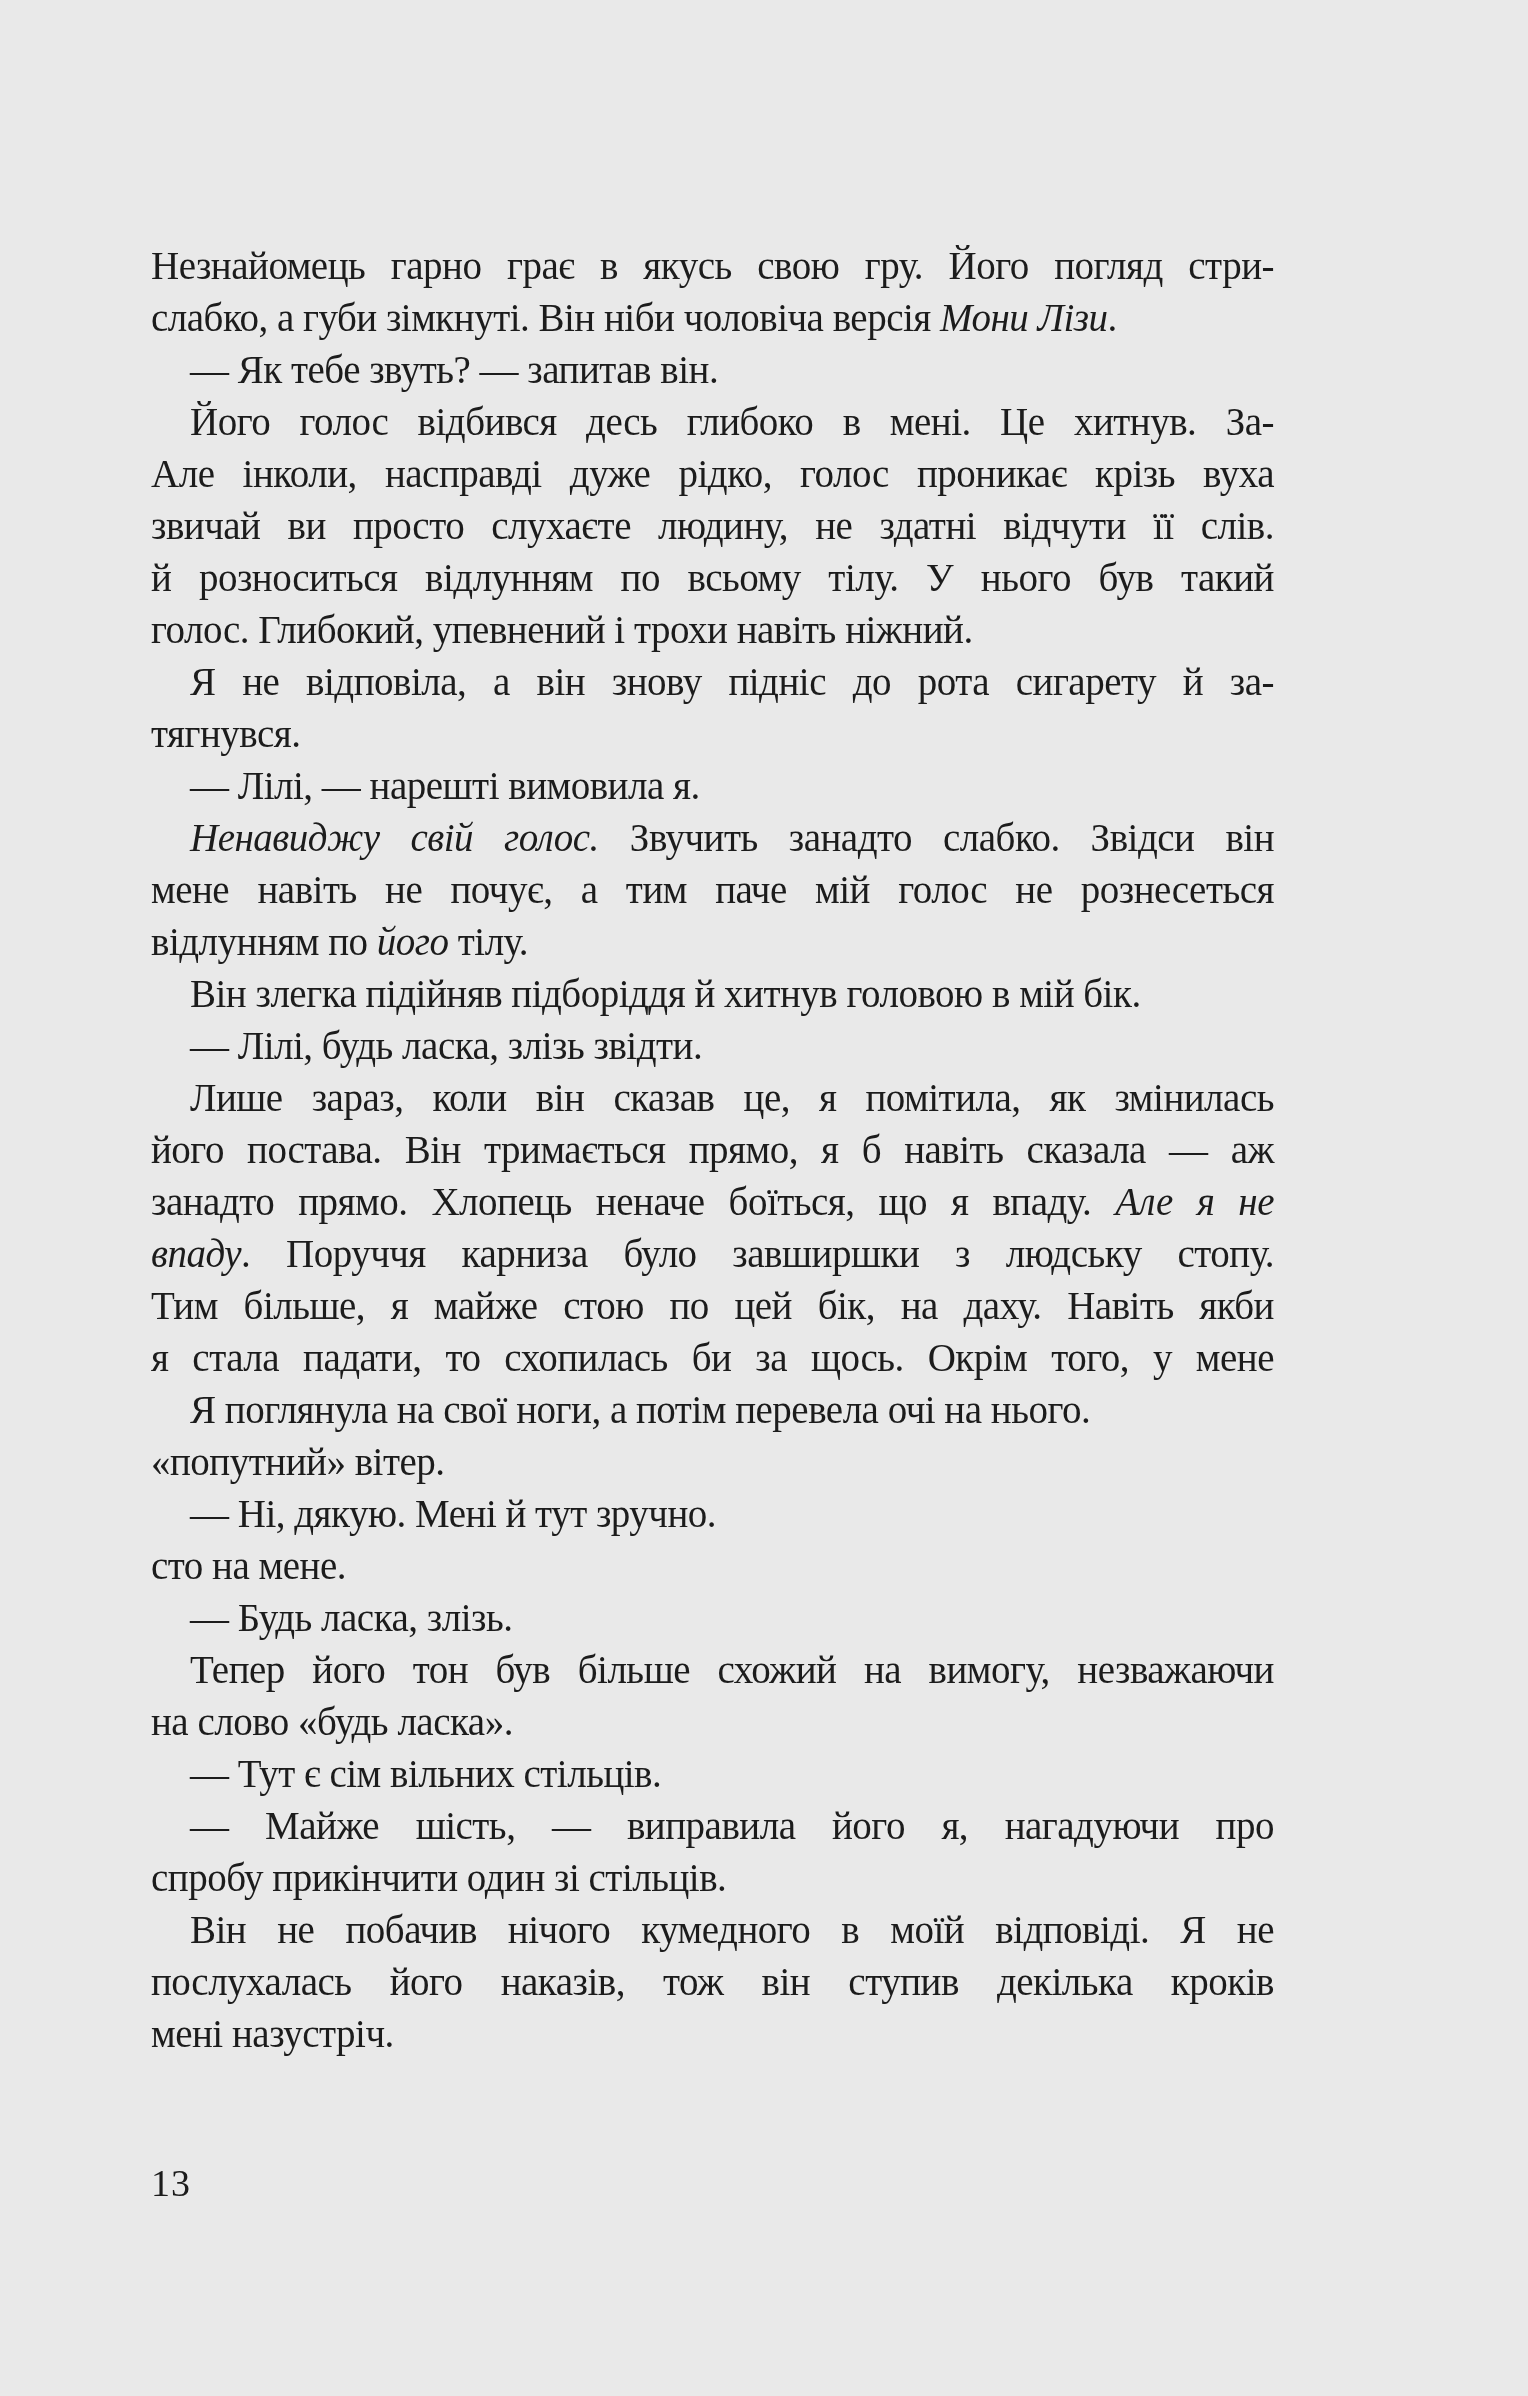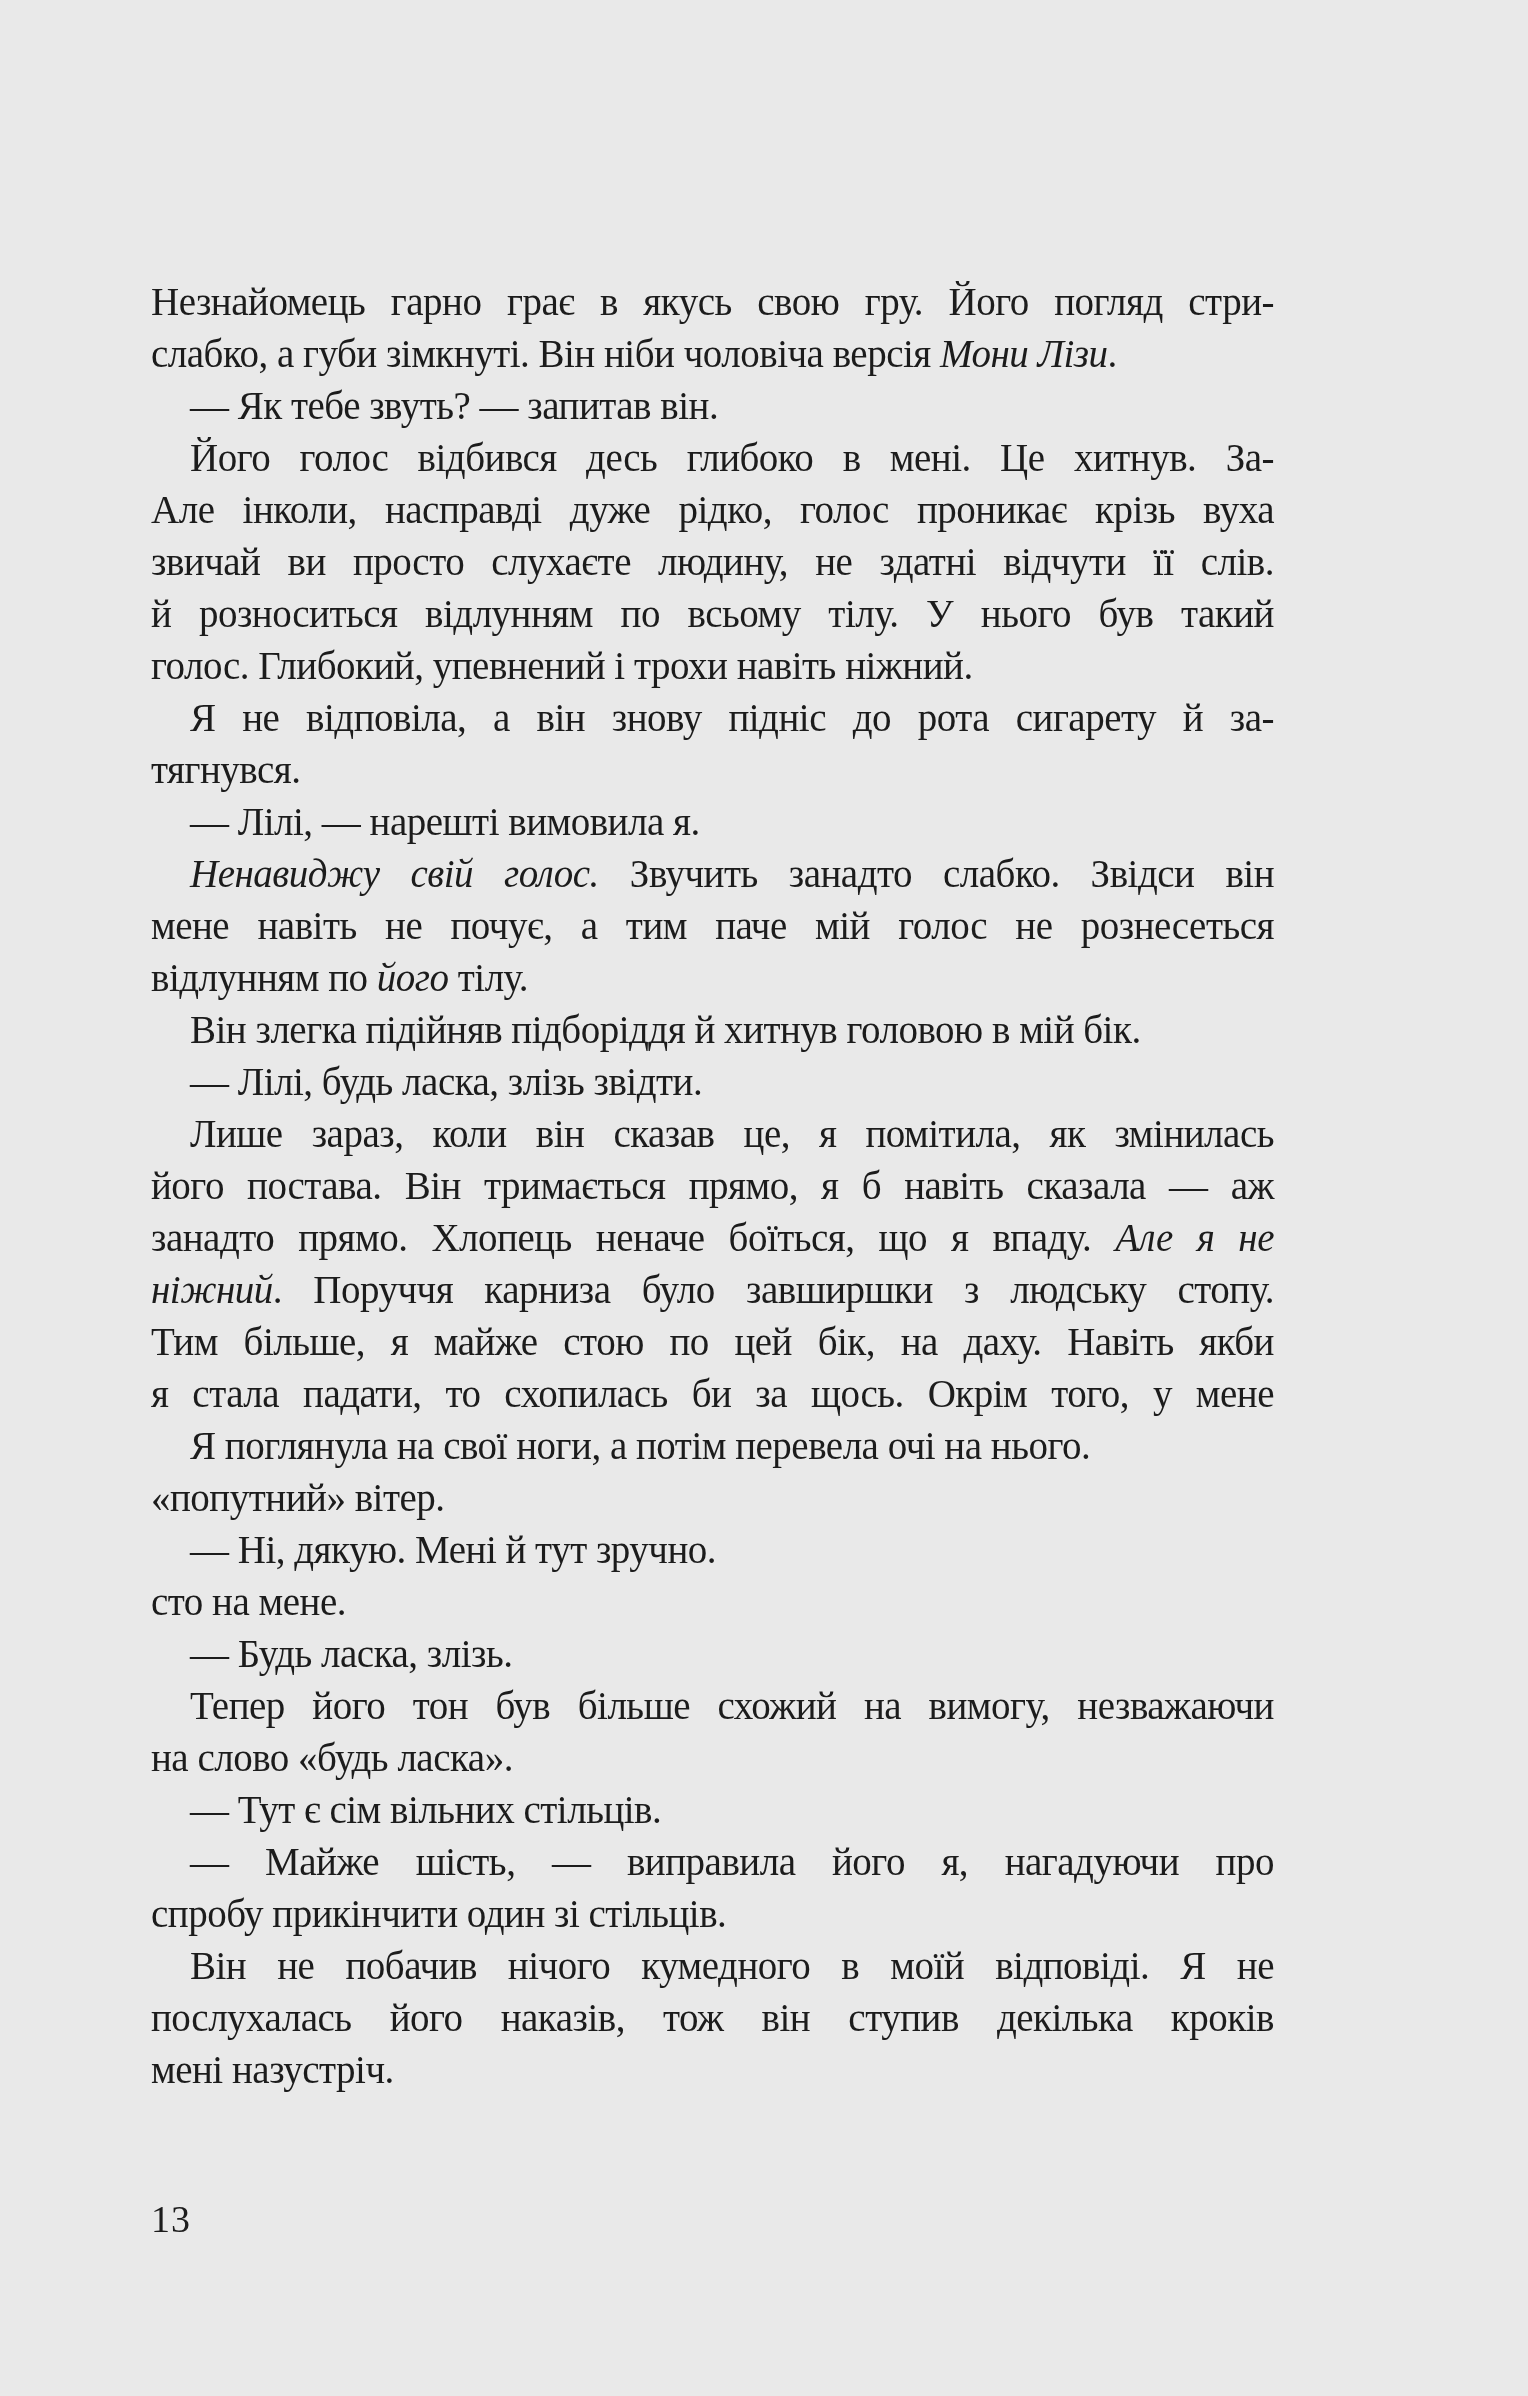--- a/index.html
+++ b/index.html
@@ -12,21 +12,20 @@
     height: 2396px;
     position: relative;
     background: #e9e9e9;
     overflow: hidden;
     font-family: "Liberation Serif", "DejaVu Serif", serif;
   }
   .page {
     position: absolute;
     inset: 0;
     background: #e9e9e9;
-    margin-top: 36px;
   }
   .text-block {
     position: absolute;
     left: 151px;
     top: 240px;
     width: 1123px;
     color: #1c1c1c;
     font-size: 39px;
     line-height: 52px;
     letter-spacing: -0.5px;
@@ -73,21 +72,21 @@
       <div class="line para-end"><span>тягнувся.</span></div>
       <div class="line indent para-end"><span>— Лілі, — нарешті вимовила я.</span></div>
       <div class="line indent"><span class="italic">Ненавиджу свій голос.</span><span> Звучить занадто слабко. Звідси він</span></div>
       <div class="line"><span>мене навіть не почує, а тим паче мій голос не рознесеться</span></div>
       <div class="line para-end"><span>відлунням по </span><span class="italic">його</span><span> тілу.</span></div>
       <div class="line indent para-end"><span>Він злегка підійняв підборіддя й хитнув головою в мій бік.</span></div>
       <div class="line indent para-end"><span>— Лілі, будь ласка, злізь звідти.</span></div>
       <div class="line indent"><span>Лише зараз, коли він сказав це, я помітила, як змінилась</span></div>
       <div class="line"><span>його постава. Він тримається прямо, я б навіть сказала — аж</span></div>
       <div class="line"><span>занадто прямо. Хлопець неначе боїться, що я впаду. </span><span class="italic">Але я не</span></div>
-      <div class="line"><span class="italic">ніжний</span><span>. Поруччя карниза було завширшки з людську стопу.</span></div>
+      <div class="line"><span class="italic">впаду</span><span>. Поруччя карниза було завширшки з людську стопу.</span></div>
       <div class="line"><span>Тим більше, я майже стою по цей бік, на даху. Навіть якби</span></div>
       <div class="line"><span>я стала падати, то схопилась би за щось. Окрім того, у мене</span></div>
       <div class="line indent para-end"><span>Я поглянула на свої ноги, а потім перевела очі на нього.</span></div>
       <div class="line para-end"><span>«попутний» вітер.</span></div>
       <div class="line indent para-end"><span>— Ні, дякую. Мені й тут зручно.</span></div>
       <div class="line para-end"><span>сто на мене.</span></div>
       <div class="line indent para-end"><span>— Будь ласка, злізь.</span></div>
       <div class="line indent"><span>Тепер його тон був більше схожий на вимогу, незважаючи</span></div>
       <div class="line para-end"><span>на слово «будь ласка».</span></div>
       <div class="line indent para-end"><span>— Тут є сім вільних стільців.</span></div>

